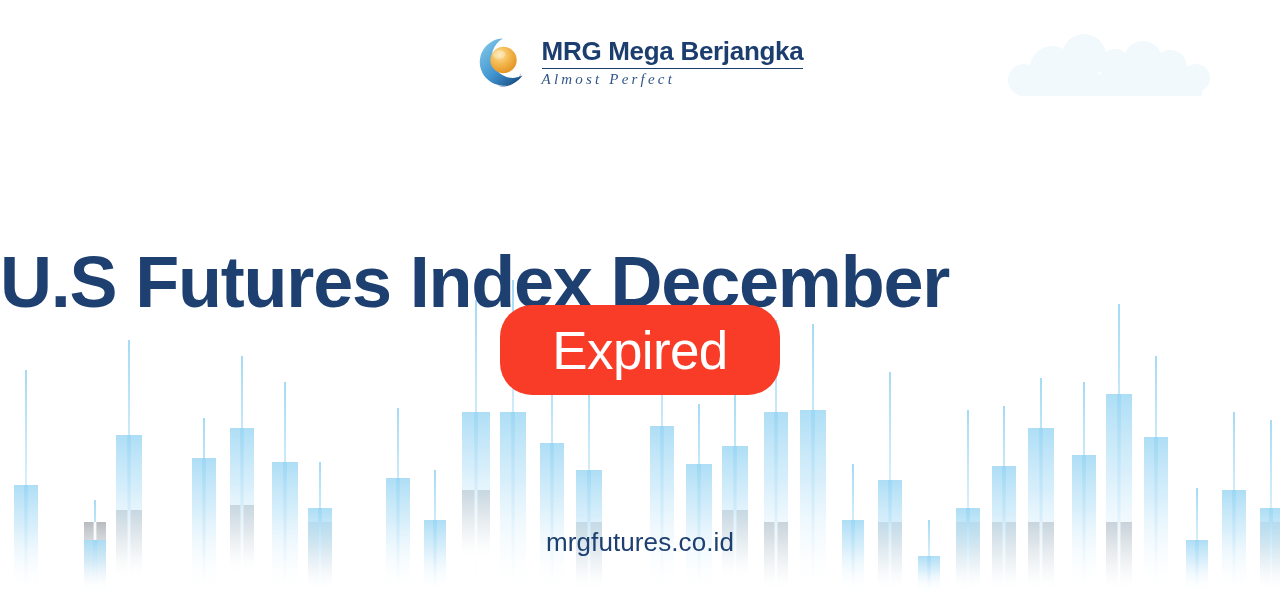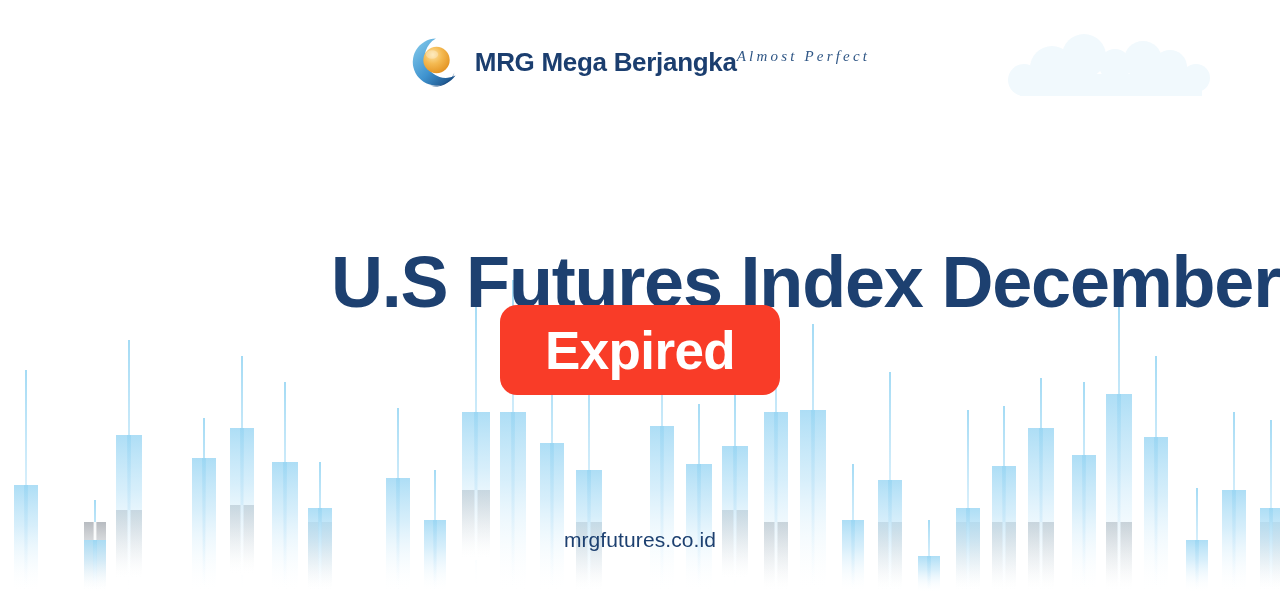--- a/index.html
+++ b/index.html
@@ -53,20 +53,21 @@
     z-index: 6;
   }
   .logo-mark {
     width: 52px;
     height: 52px;
     flex: 0 0 52px;
     display: block;
   }
   .logo-text {
     display: flex;
+    flex-direction: column;
     align-items: flex-start;
     justify-content: center;
     margin-top: 1px;
   }
   .logo-name {
     font-family: "Liberation Sans", sans-serif;
     font-size: 26px;
     font-weight: 700;
     letter-spacing: -0.3px;
     color: #1b3e6f;
@@ -89,21 +90,21 @@
     line-height: 1;
     white-space: nowrap;
   }
 
   
   .headline {
     position: absolute;
     top: 196px;
     left: 0;
     width: 1280px;
-    text-align: right;
+    text-align: left;
     font-family: "Liberation Sans", sans-serif;
     font-size: 72px;
     font-weight: 700;
     letter-spacing: -1.2px;
     color: #1d4070;
     line-height: 1.06;
     z-index: 6;
     white-space: nowrap;
   }
 
@@ -119,38 +120,38 @@
   }
   .badge {
     display: inline-flex;
     align-items: center;
     justify-content: center;
     min-width: 280px;
     height: 90px;
     padding: 0 18px;
     box-sizing: border-box;
     background: #f93c28;
-    border-radius: 17px;
+    border-radius: 32px;
     font-family: "Liberation Sans", sans-serif;
     font-size: 53px;
-    font-weight: 700;
+    font-weight: 400;
     letter-spacing: -0.6px;
     color: #ffffff;
     line-height: 1;
   }
 
   
   .site-url {
     position: absolute;
     top: 529px;
     left: 0;
     width: 1280px;
     text-align: center;
     font-family: "Liberation Sans", sans-serif;
-    font-size: 21px;
+    font-size: 26px;
     font-weight: 400;
     letter-spacing: 0.1px;
     color: #1d4070;
     line-height: 1;
     z-index: 6;
   }
 </style>
 </head>
 <body>
 

